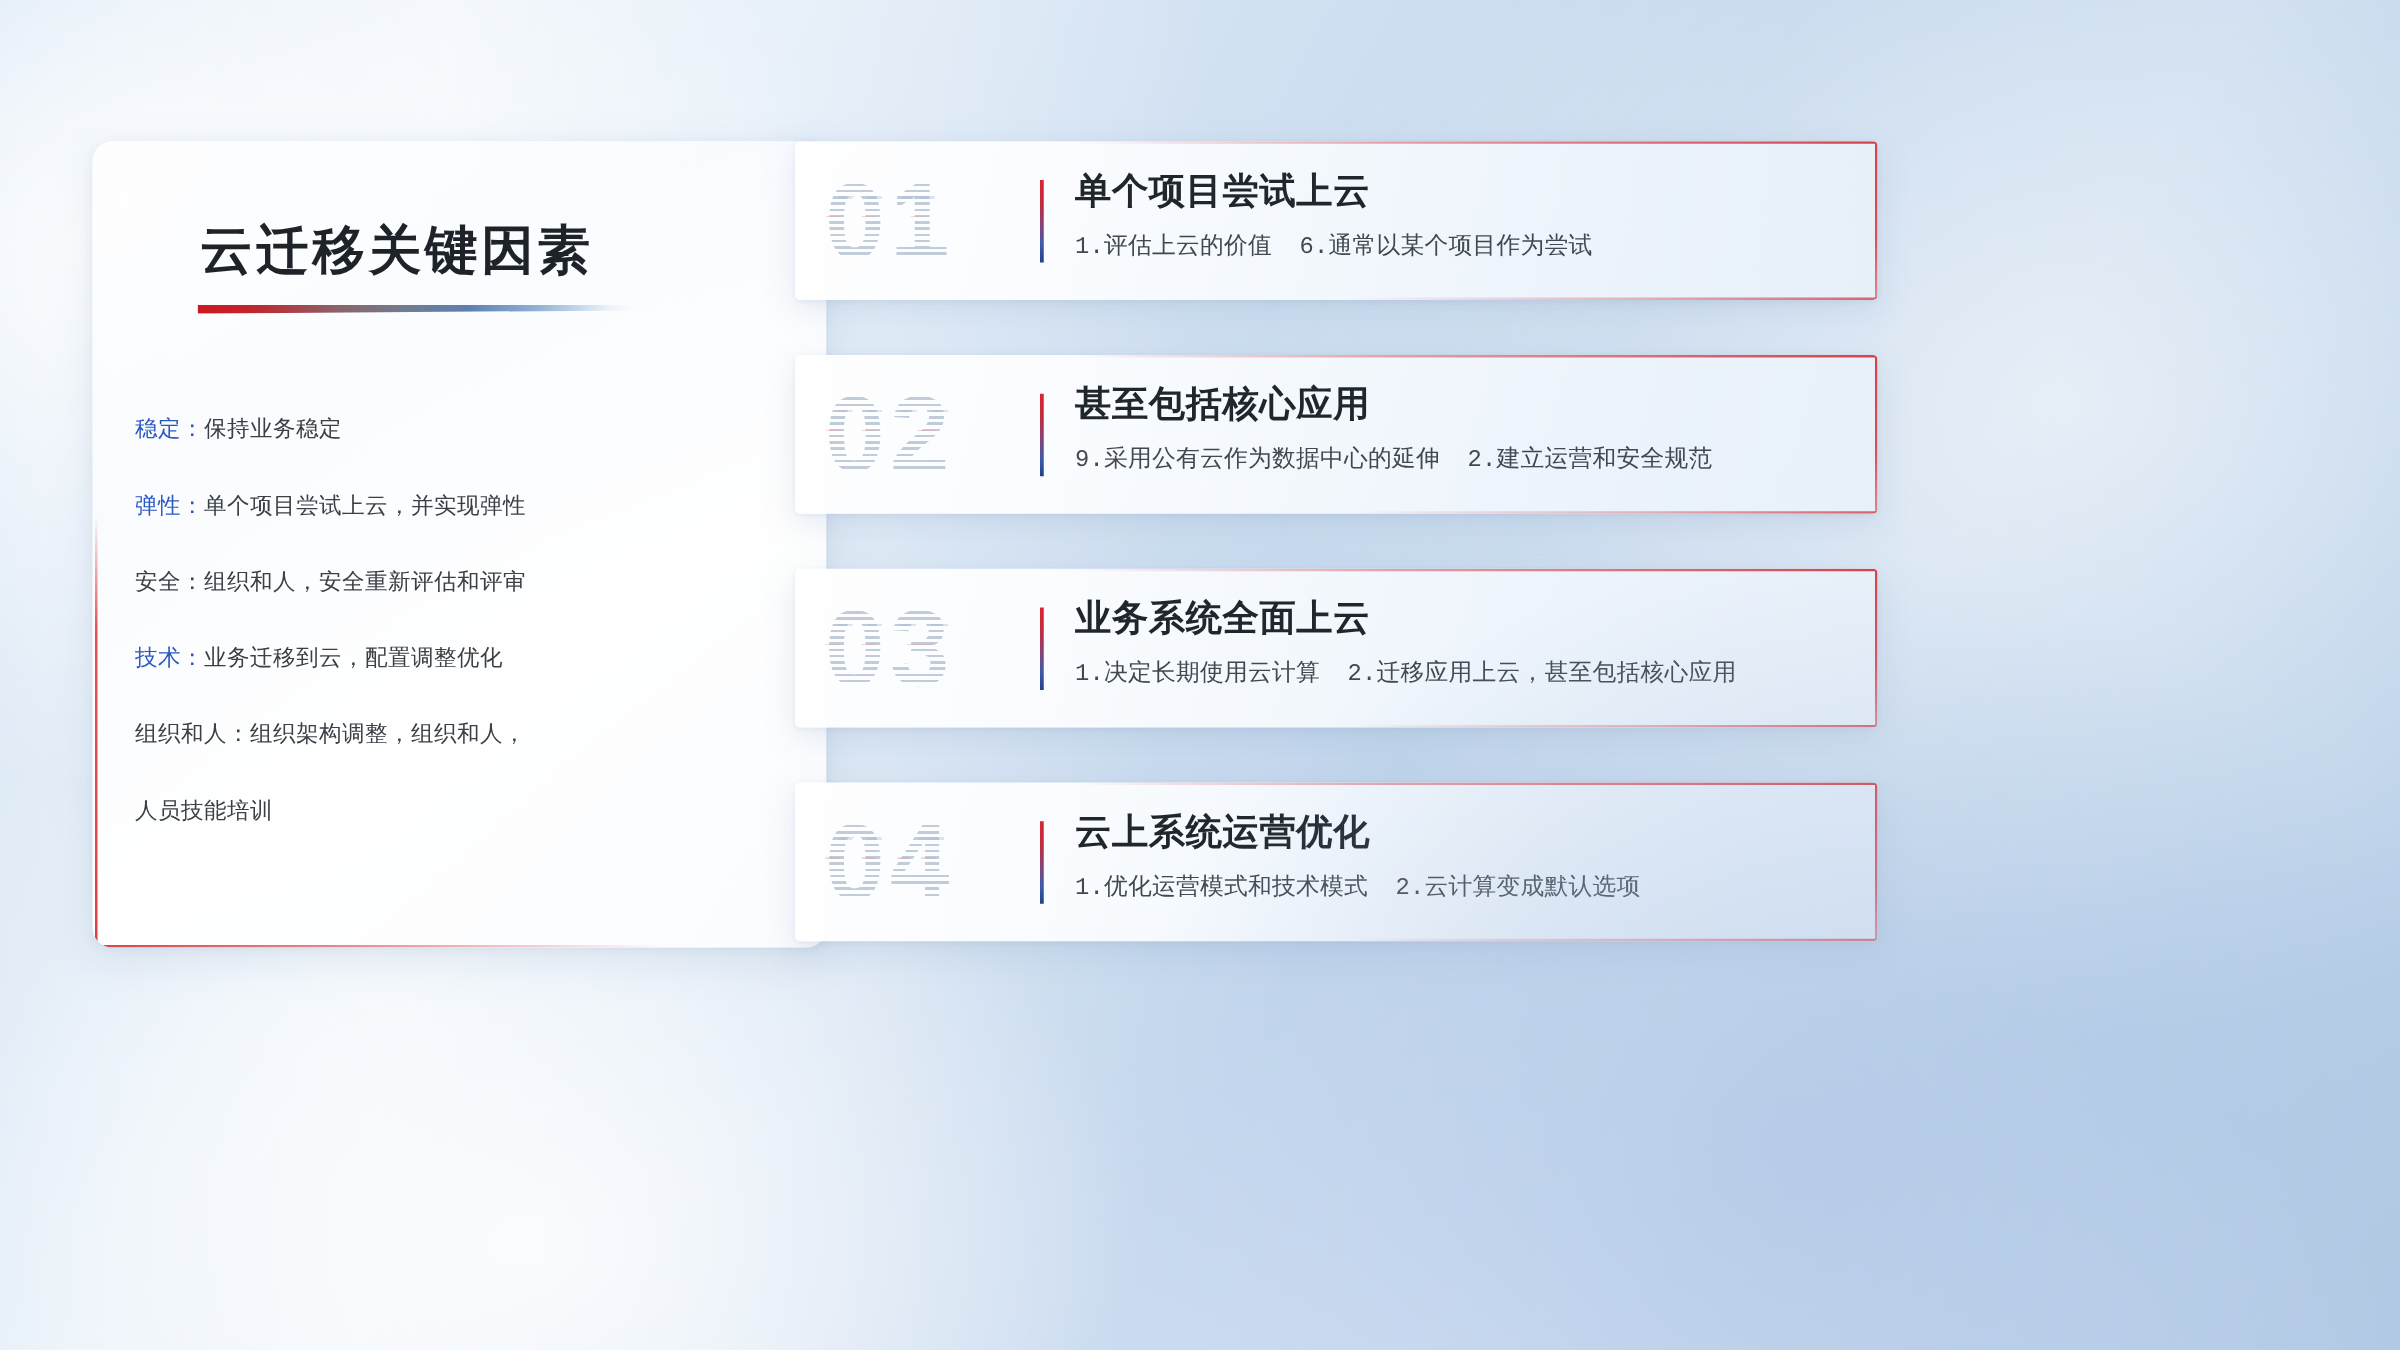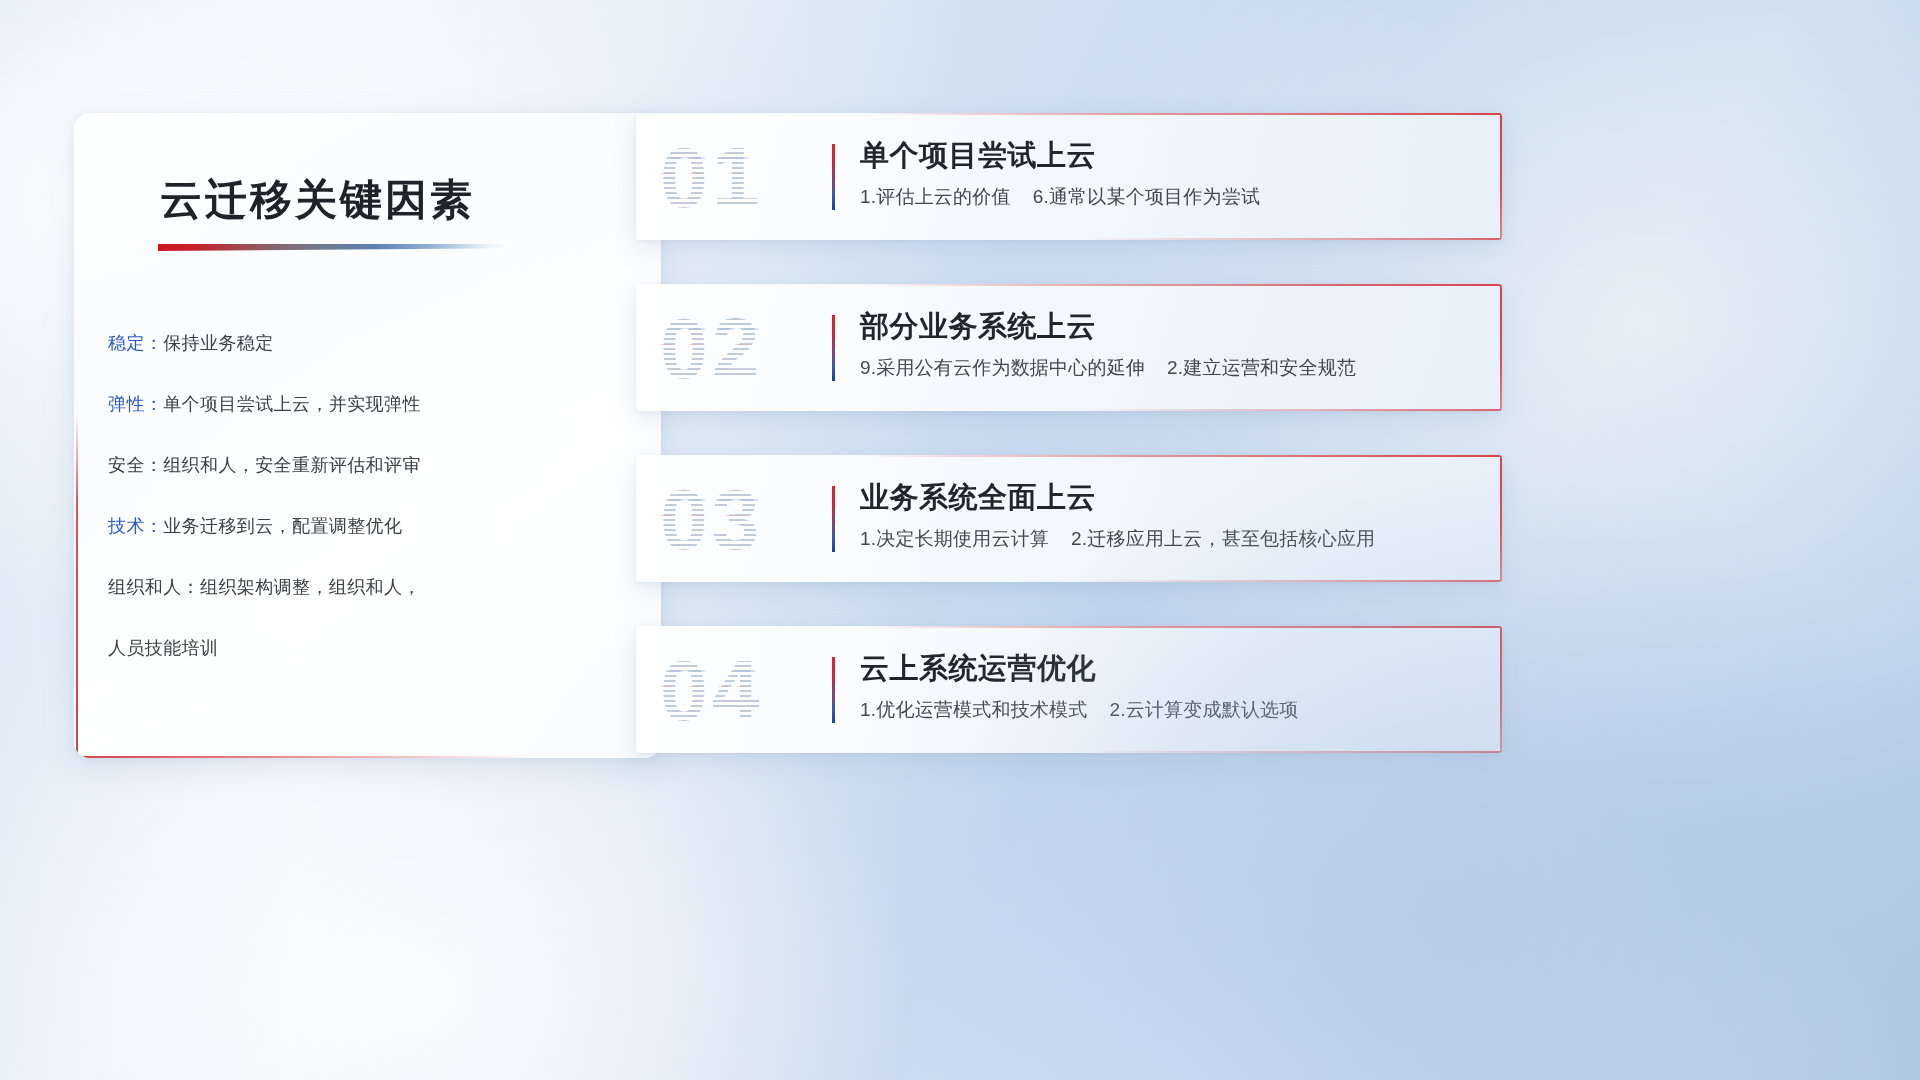--- a/index.html
+++ b/index.html
@@ -276,20 +276,21 @@
     width: 3px;
     height: 66px;
     background: linear-gradient(180deg, #d8262f 0%, #c02b3e 28%, #8e4070 52%, #3e5aa8 78%, #23408e 100%);
   }
 
   .card-text {
     position: absolute;
     left: 224px;
     top: 22px;
     right: 8px;
+    font-family: Liberation Mono, monospace;
   }
   .card-title {
     font-size: 29px;
     font-weight: bold;
     color: #1f262c;
     letter-spacing: 0.5px;
     line-height: 40px;
     white-space: nowrap;
   }
   .card-sub {
@@ -363,21 +364,21 @@
       <div class="hairline-top"></div>
       <div class="hairline-right"></div>
       <div class="hairline-bottom"></div>
       <div class="card-number">
         <span>02</span>
         <span class="glitch-red">02</span>
         <span class="glitch-blue">02</span>
       </div>
       <div class="card-bar"></div>
       <div class="card-text">
-        <div class="card-title">部分业务系统上云</div>
+        <div class="card-title">甚至包括核心应用</div>
         <div class="card-sub">
           <span>9.采用公有云作为数据中心的延伸</span><span class="gap"></span><span>2.建立运营和安全规范</span>
         </div>
       </div>
     </div>
 
     <div class="card">
       <div class="hairline-top"></div>
       <div class="hairline-right"></div>
       <div class="hairline-bottom"></div>

